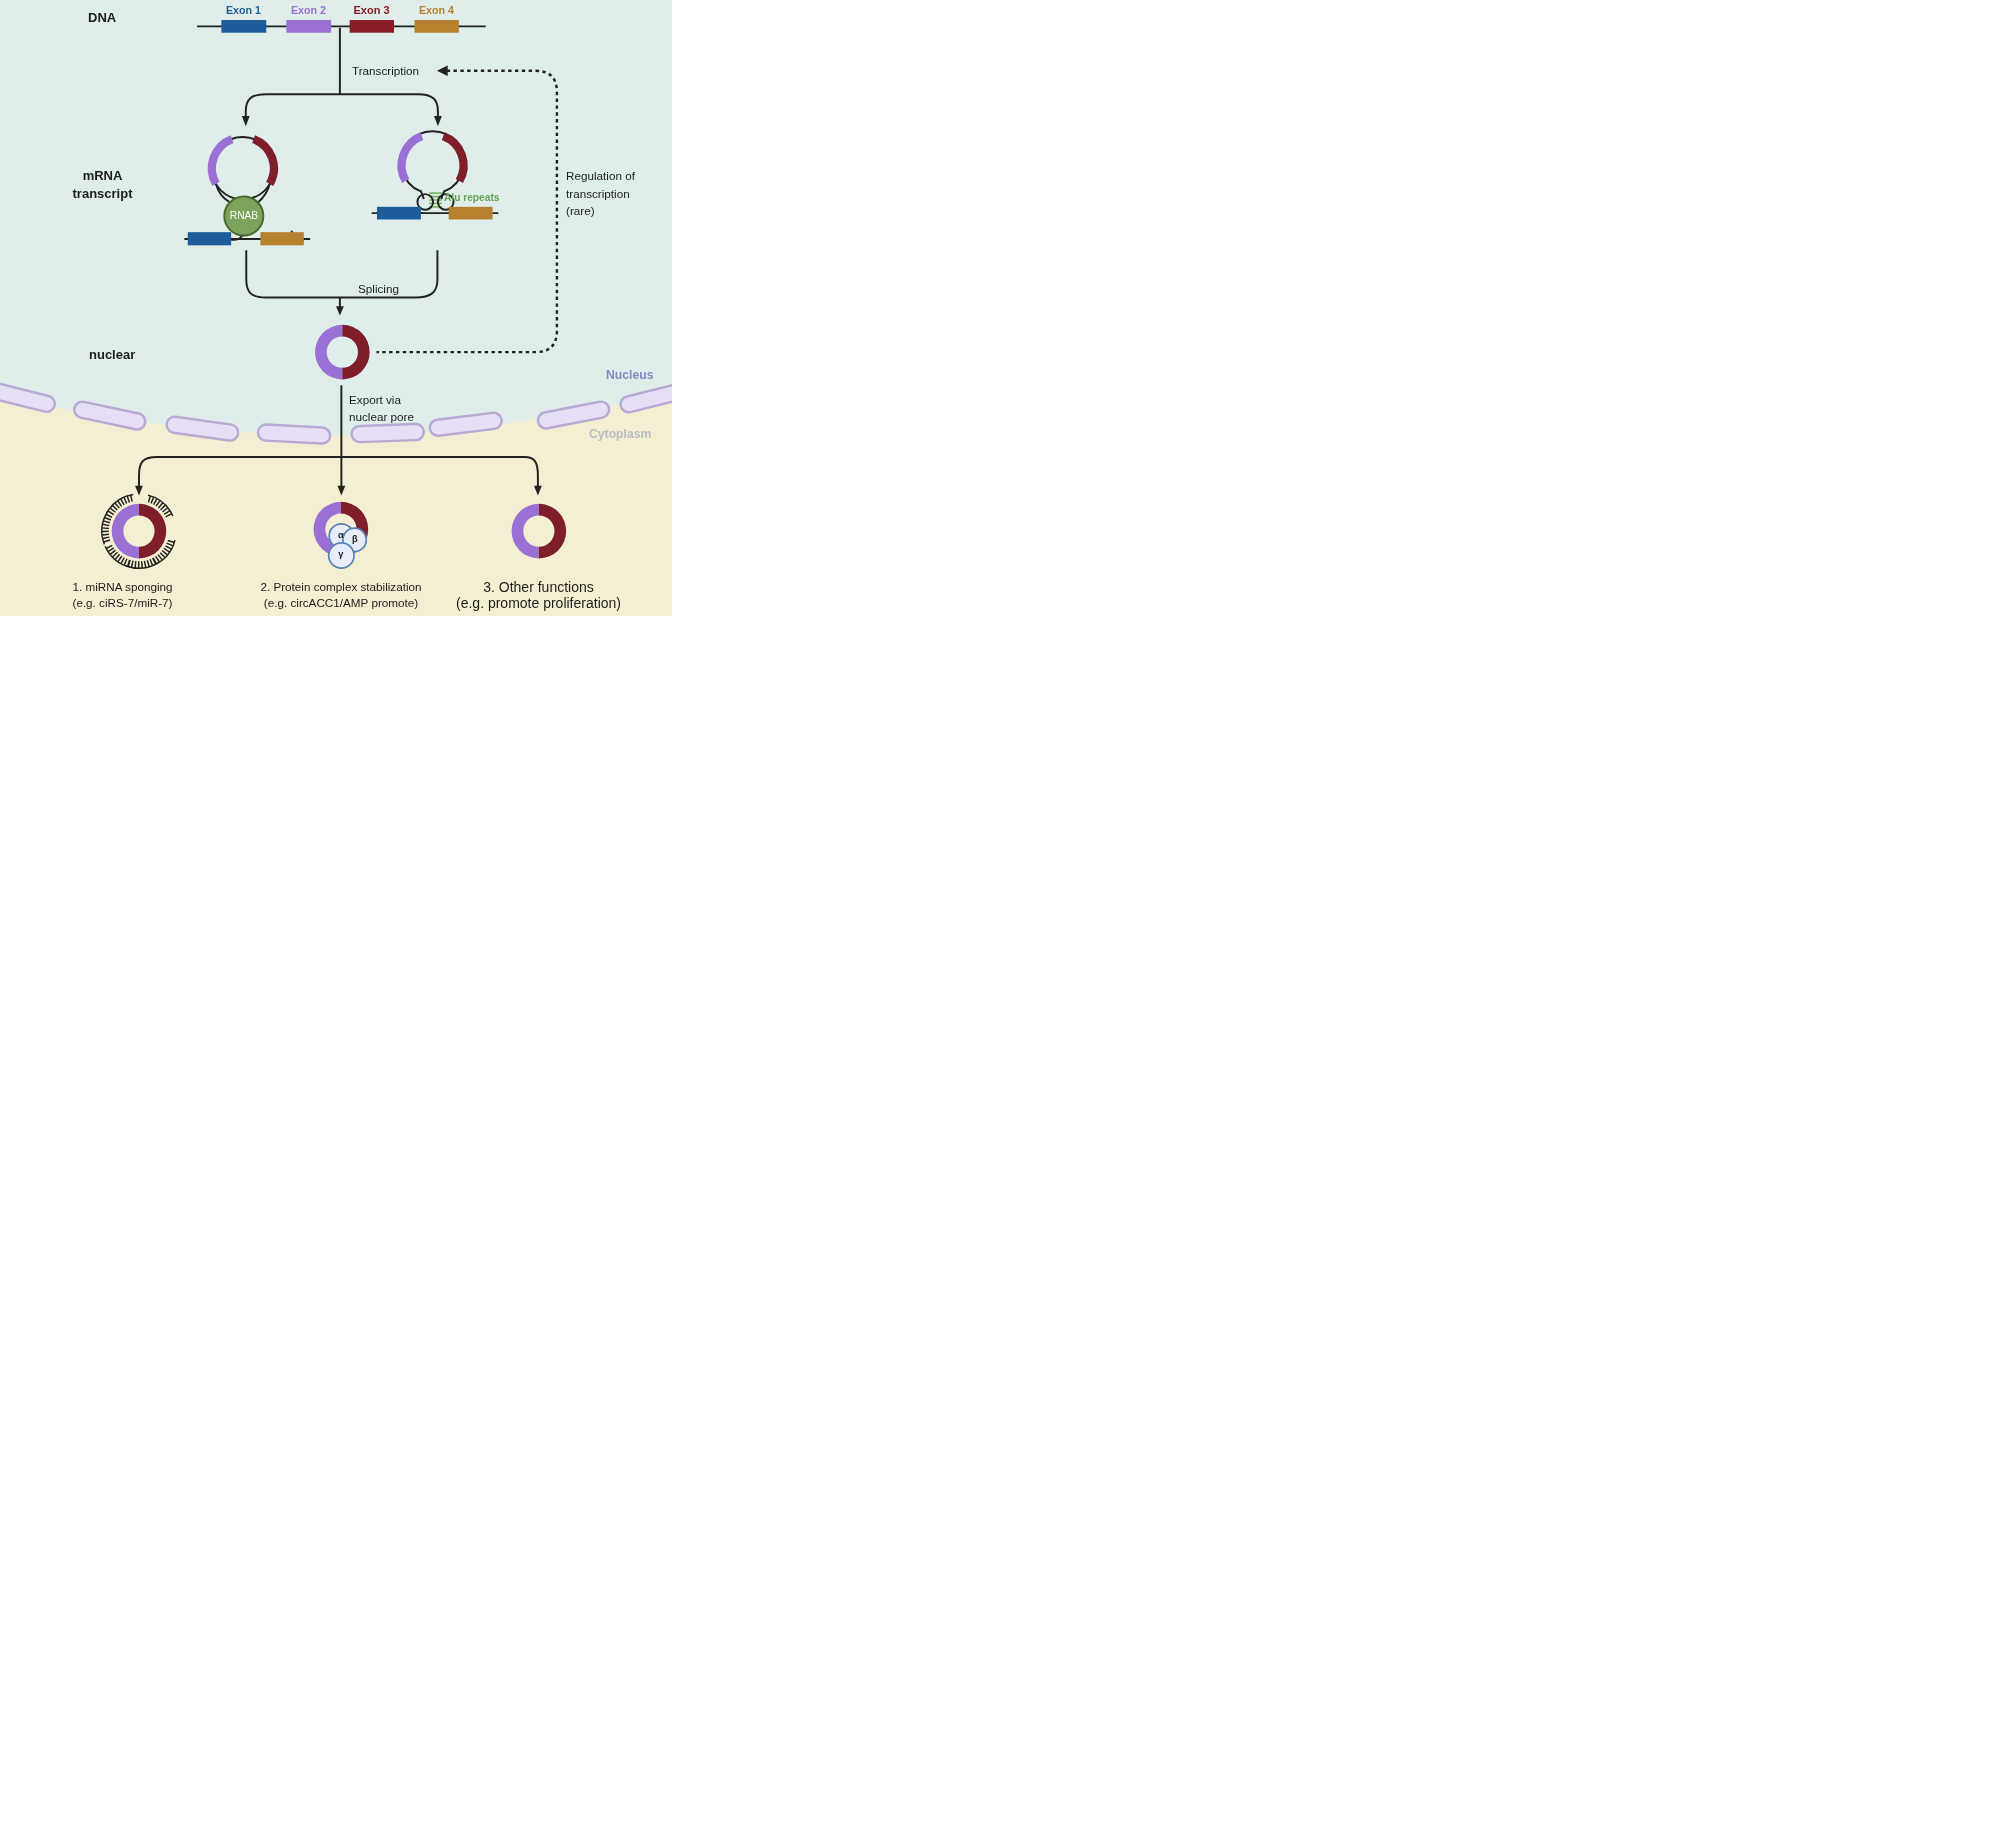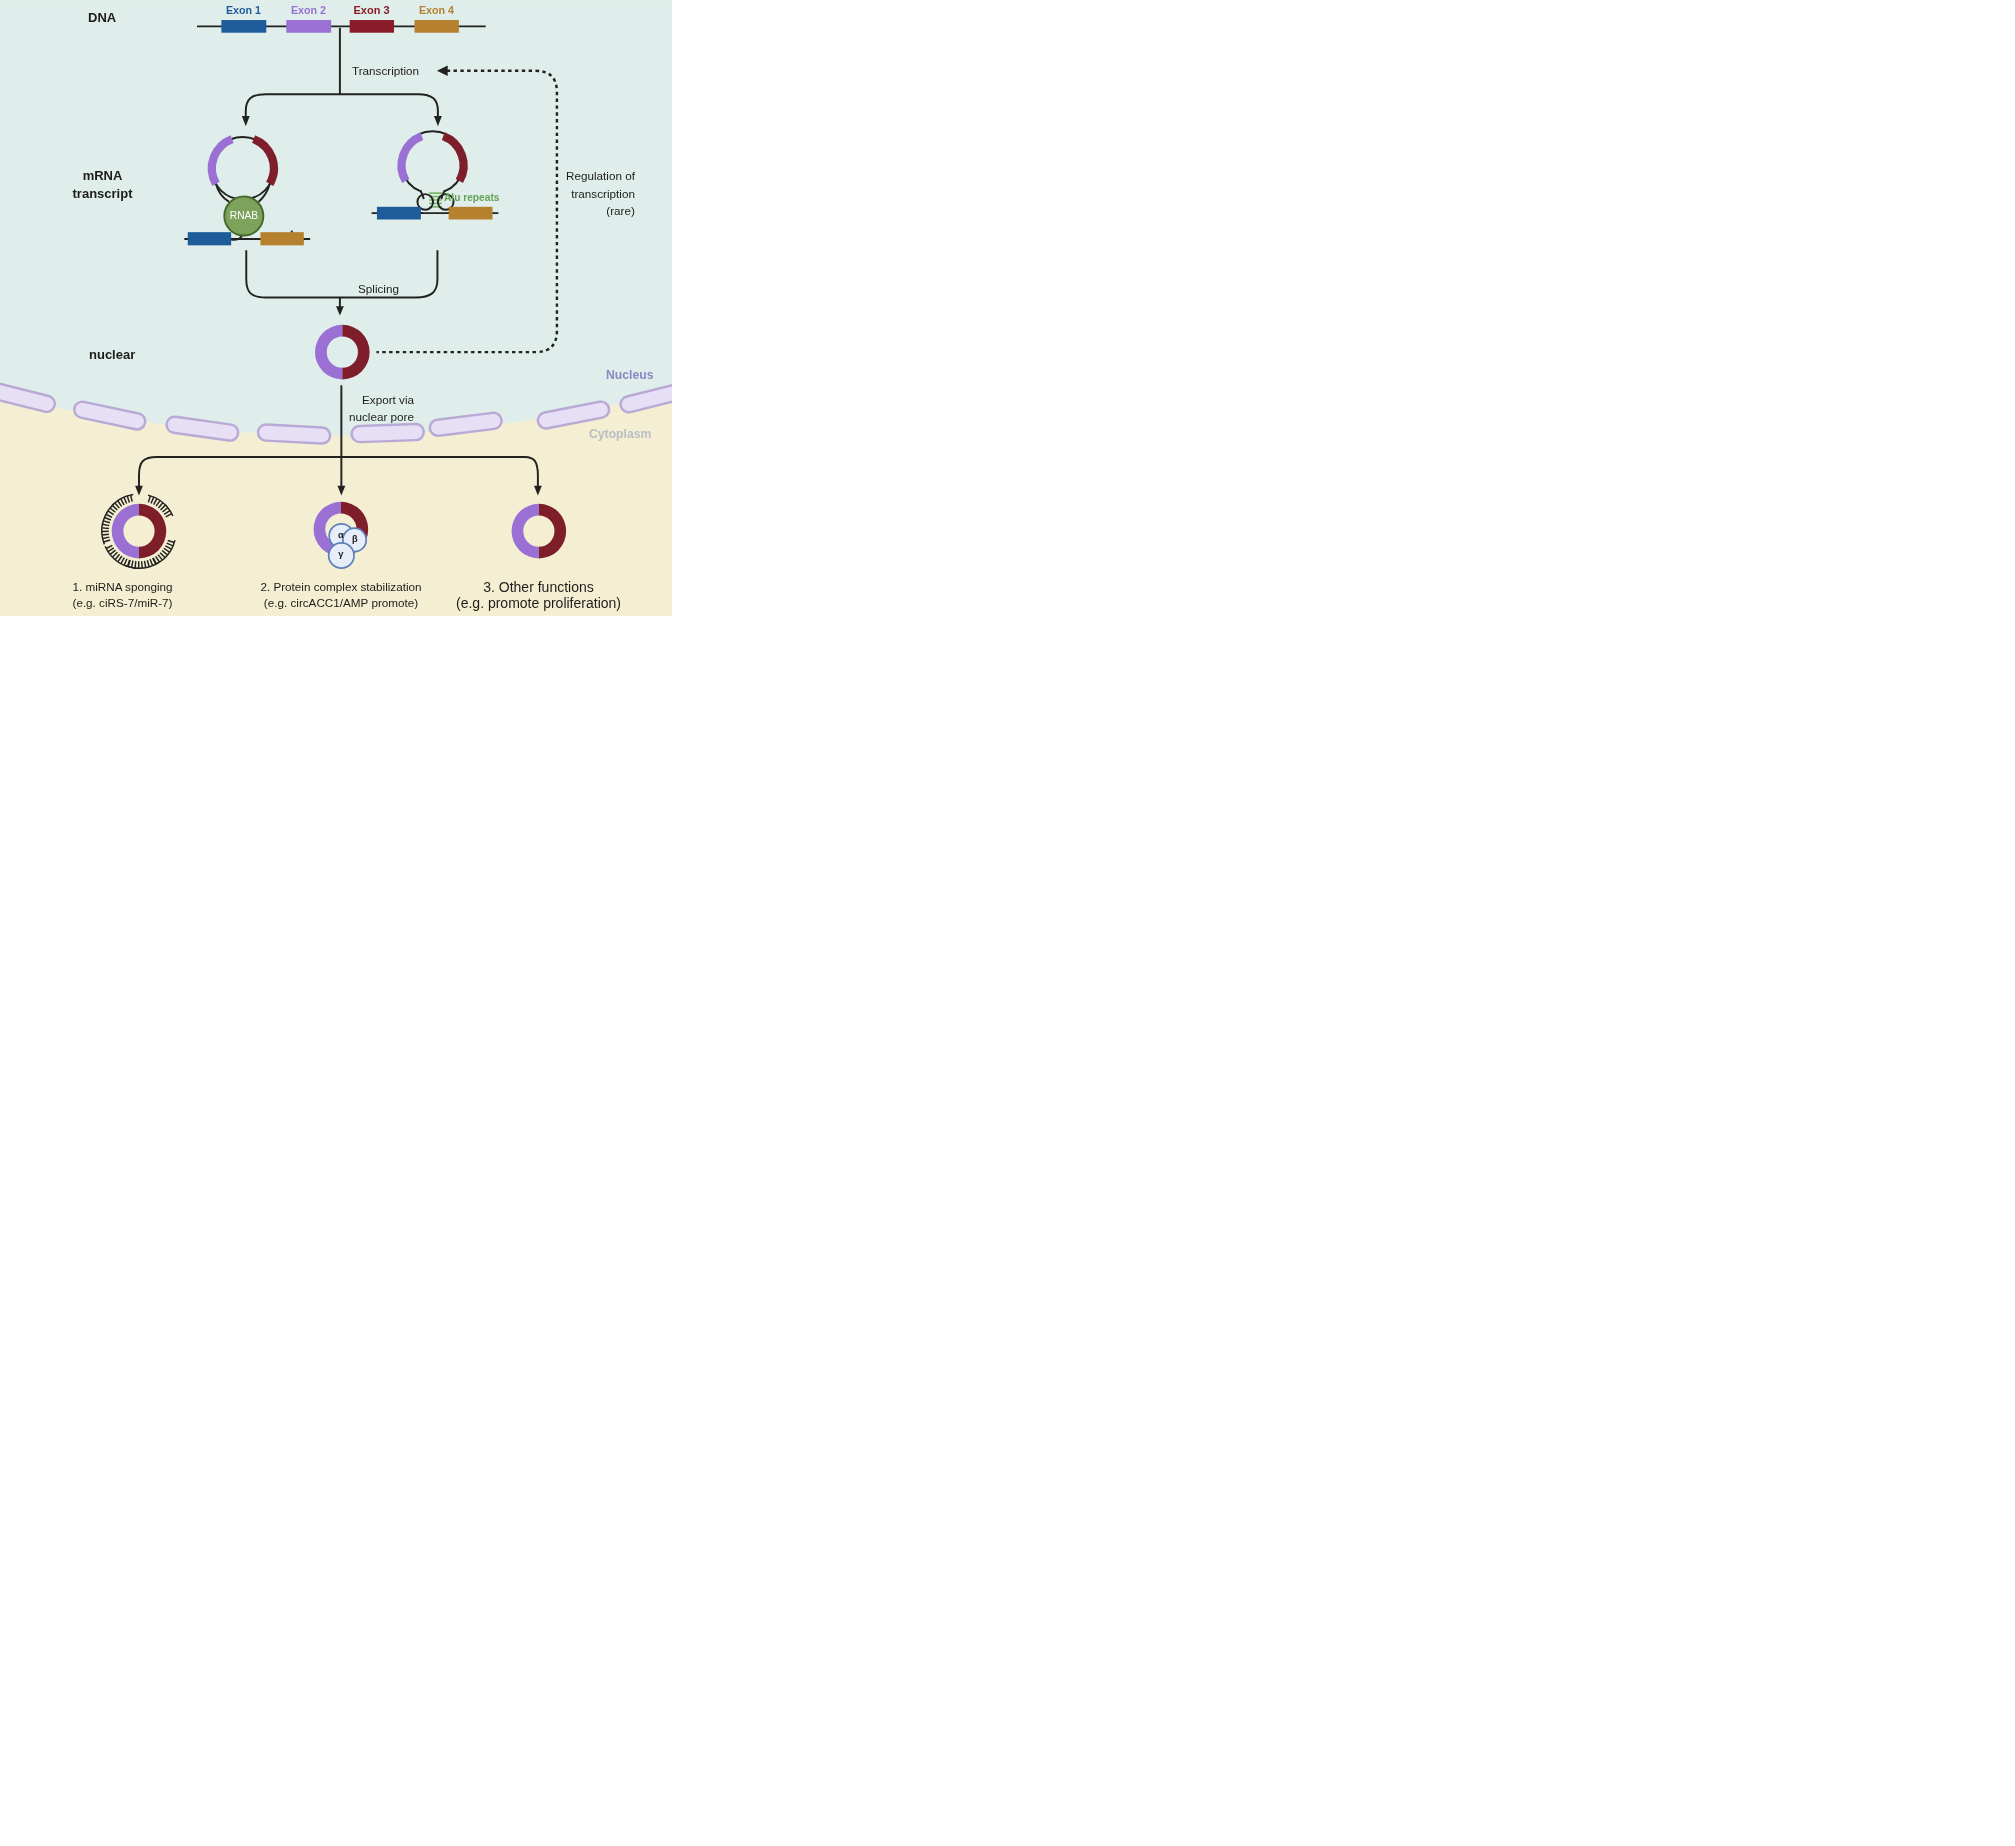--- a/index.html
+++ b/index.html
@@ -1,19 +1,19 @@
 <!DOCTYPE html>
 <html style="--teal_bg: #dfeeea; --yellow_bg: #f4efd2; --line: #222220; --text: #1d1d1b; --exon1: #1e5b9b; --exon2: #9a70d4; --exon3: #8a1c2a; --exon4: #b5812f; --purple: #9a70d4; --dark_red: #7e1e2b; --green_oval_fill: #7da25c; --green_oval_border: #466a2d; --alu_green: #68a25a; --ladder_green: #7db868; --membrane_fill: #e7dff5; --membrane_border: #b8aad4; --nucleus_label: #8b87c5; --cytoplasm_label: #b9bdc5; --protein_fill: #e8edfa; --protein_border: #5c80b8;font-size:7.8px"><head>
 <meta charset="utf-8">
 <style>
   html,body{margin:0;padding:0;background:#ffffff;}
   #canvas{position:relative;width:672px;height:616px;overflow:hidden;
           font-family:"Liberation Sans",sans-serif;color:var(--text);}
   #art{position:absolute;left:0;top:0;z-index:1;}
-  .lbl{position:absolute;z-index:2;white-space:nowrap;text-align:right;}
+  .lbl{position:absolute;z-index:2;white-space:nowrap;}
   .bold{font-weight:bold;}
   .center{text-align:center;}
   
   .bg-teal{fill:var(--teal_bg);}
   .bg-yellow{fill:var(--yellow_bg);}
   .mem{fill:var(--membrane_fill);stroke:var(--membrane_border);stroke-width:5;}
   .ln{fill:none;stroke:var(--line);stroke-width:4;}
   .thin{fill:none;stroke:var(--line);stroke-width:3;}
   .dot{fill:none;stroke:var(--line);stroke-width:5;stroke-dasharray:7 7;}
   .ah{fill:var(--line);stroke:none;}

